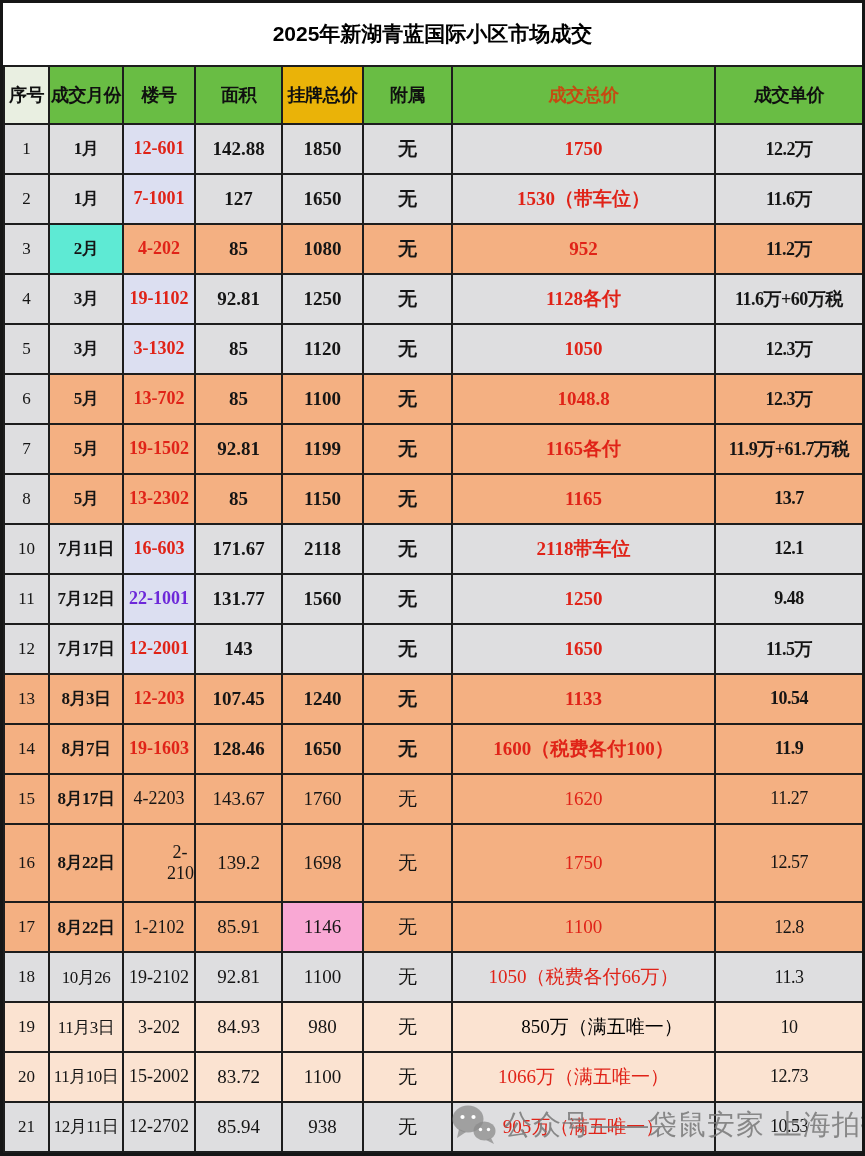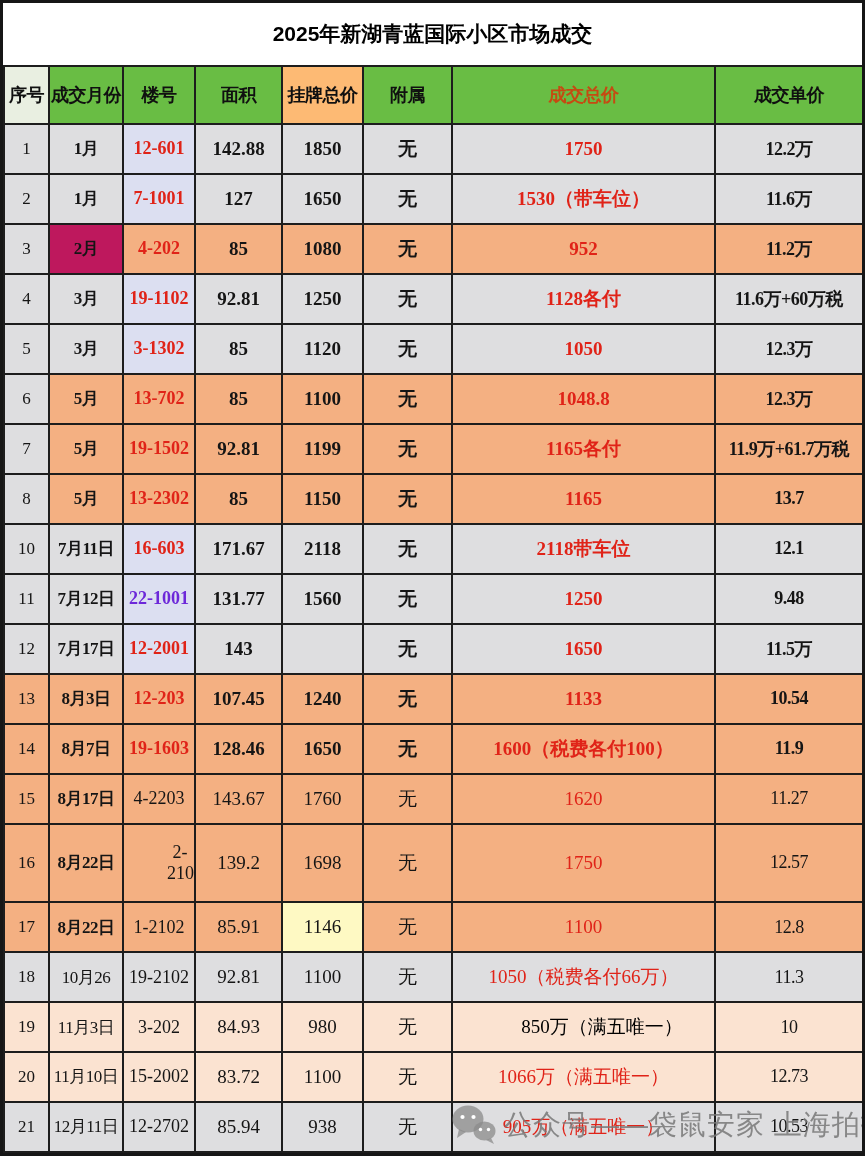--- a/index.html
+++ b/index.html
@@ -75,21 +75,21 @@
         <col style="width:89px">
         <col style="width:263px">
         <col style="width:148px">
     </colgroup>
     <thead>
       <tr id="header-row">
           <th style="background: rgb(233, 239, 225);">序号</th>
           <th style="background: rgb(105, 189, 68);">成交月份</th>
           <th style="background: rgb(105, 189, 68);">楼号</th>
           <th style="background: rgb(105, 189, 68);">面积</th>
-          <th style="background: #fdba74;">挂牌总价</th>
+          <th style="background: #eab308;">挂牌总价</th>
           <th style="background: rgb(105, 189, 68);">附属</th>
           <th style="background: rgb(105, 189, 68); color: rgb(198, 74, 18);">成交总价</th>
           <th style="background: rgb(105, 189, 68);">成交单价</th>
         </tr>
     </thead>
     <tbody id="table-body">
         <tr>
           <td class="no-cell" style="background: rgb(222, 222, 224);">1</td>
           <td class="month-cell bold" style="background: rgb(222, 222, 224);">1月</td>
           <td class="unit-cell bold" style="background: rgb(220, 223, 241); color: rgb(224, 35, 24);">12-601</td>
@@ -104,21 +104,21 @@
           <td class="month-cell bold" style="background: rgb(222, 222, 224);">1月</td>
           <td class="unit-cell bold" style="background: rgb(220, 223, 241); color: rgb(224, 35, 24);">7-1001</td>
           <td class="area-cell bold" style="background: rgb(222, 222, 224);">127</td>
           <td class="listing-cell bold" style="background: rgb(222, 222, 224);">1650</td>
           <td class="attach-cell bold" style="background: rgb(222, 222, 224);">无</td>
           <td class="deal-cell bold" style="background: rgb(222, 222, 224); color: rgb(224, 35, 24);">1530（带车位）</td>
           <td class="price-cell bold" style="background: rgb(222, 222, 224);">11.6万</td>
         </tr>
         <tr>
           <td class="no-cell" style="background: rgb(222, 222, 224);">3</td>
-          <td class="month-cell bold" style="background: #be185d;">2月</td>
+          <td class="month-cell bold" style="background: #5eead4;">2月</td>
           <td class="unit-cell bold" style="background: rgb(244, 176, 130); color: rgb(224, 35, 24);">4-202</td>
           <td class="area-cell bold" style="background: rgb(244, 176, 130);">85</td>
           <td class="listing-cell bold" style="background: rgb(244, 176, 130);">1080</td>
           <td class="attach-cell bold" style="background: rgb(244, 176, 130);">无</td>
           <td class="deal-cell bold" style="background: rgb(244, 176, 130); color: rgb(224, 35, 24);">952</td>
           <td class="price-cell bold" style="background: rgb(244, 176, 130);">11.2万</td>
         </tr>
         <tr>
           <td class="no-cell" style="background: rgb(222, 222, 224);">4</td>
           <td class="month-cell bold" style="background: rgb(222, 222, 224);">3月</td>
@@ -237,21 +237,21 @@
           <td class="listing-cell" style="background: rgb(244, 176, 130);">1698</td>
           <td class="attach-cell" style="background: rgb(244, 176, 130);">无</td>
           <td class="deal-cell" style="background: rgb(244, 176, 130); color: rgb(224, 35, 24);">1750</td>
           <td class="price-cell" style="background: rgb(244, 176, 130);">12.57</td>
         </tr>
         <tr>
           <td class="no-cell" style="background: rgb(244, 176, 130);">17</td>
           <td class="month-cell bold" style="background: rgb(244, 176, 130);">8月22日</td>
           <td class="unit-cell" style="background: rgb(244, 176, 130);">1-2102</td>
           <td class="area-cell" style="background: rgb(244, 176, 130);">85.91</td>
-          <td class="listing-cell" style="background: #fef9c3; margin-left: 10px;">1146</td>
+          <td class="listing-cell" style="background: #f9a8d4; margin-left: 10px;">1146</td>
           <td class="attach-cell" style="background: rgb(244, 176, 130);">无</td>
           <td class="deal-cell" style="background: rgb(244, 176, 130); color: rgb(224, 35, 24);">1100</td>
           <td class="price-cell" style="background: rgb(244, 176, 130);">12.8</td>
         </tr>
         <tr>
           <td class="no-cell" style="background: rgb(222, 222, 224);">18</td>
           <td class="month-cell" style="background: rgb(222, 222, 224);">10月26</td>
           <td class="unit-cell" style="background: rgb(222, 222, 224);">19-2102</td>
           <td class="area-cell" style="background: rgb(222, 222, 224);">92.81</td>
           <td class="listing-cell" style="background: rgb(222, 222, 224);">1100</td>

